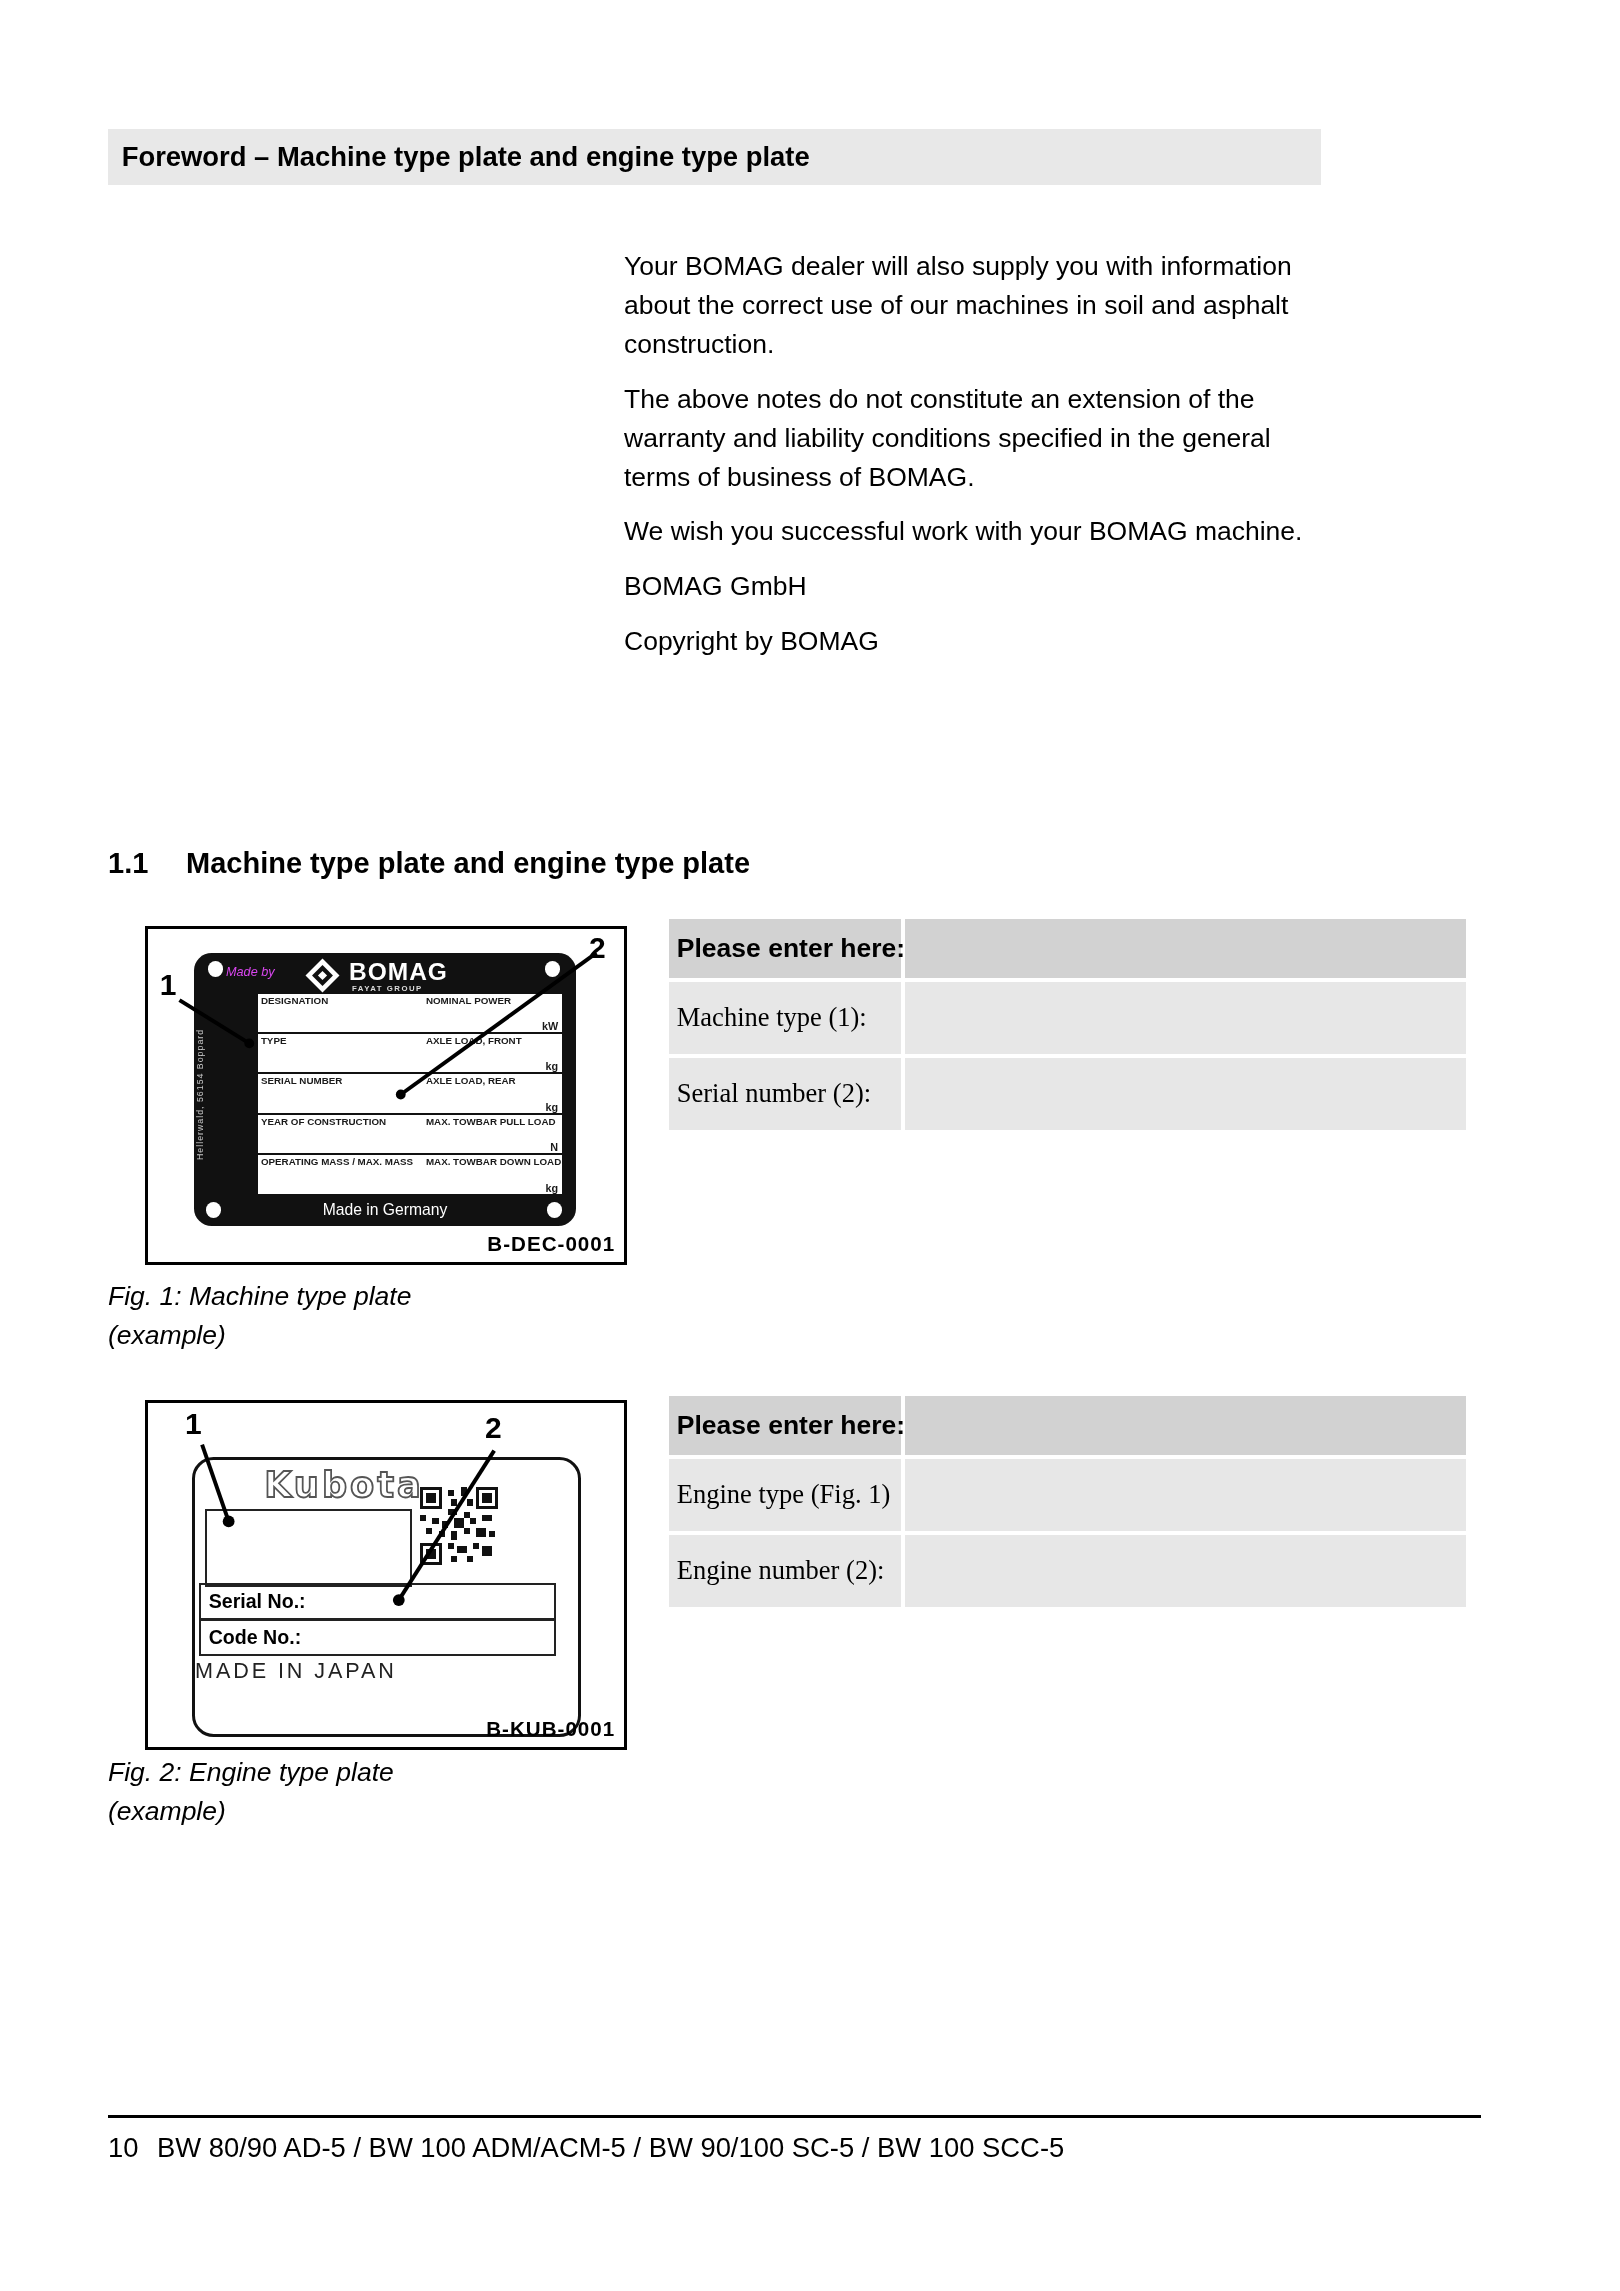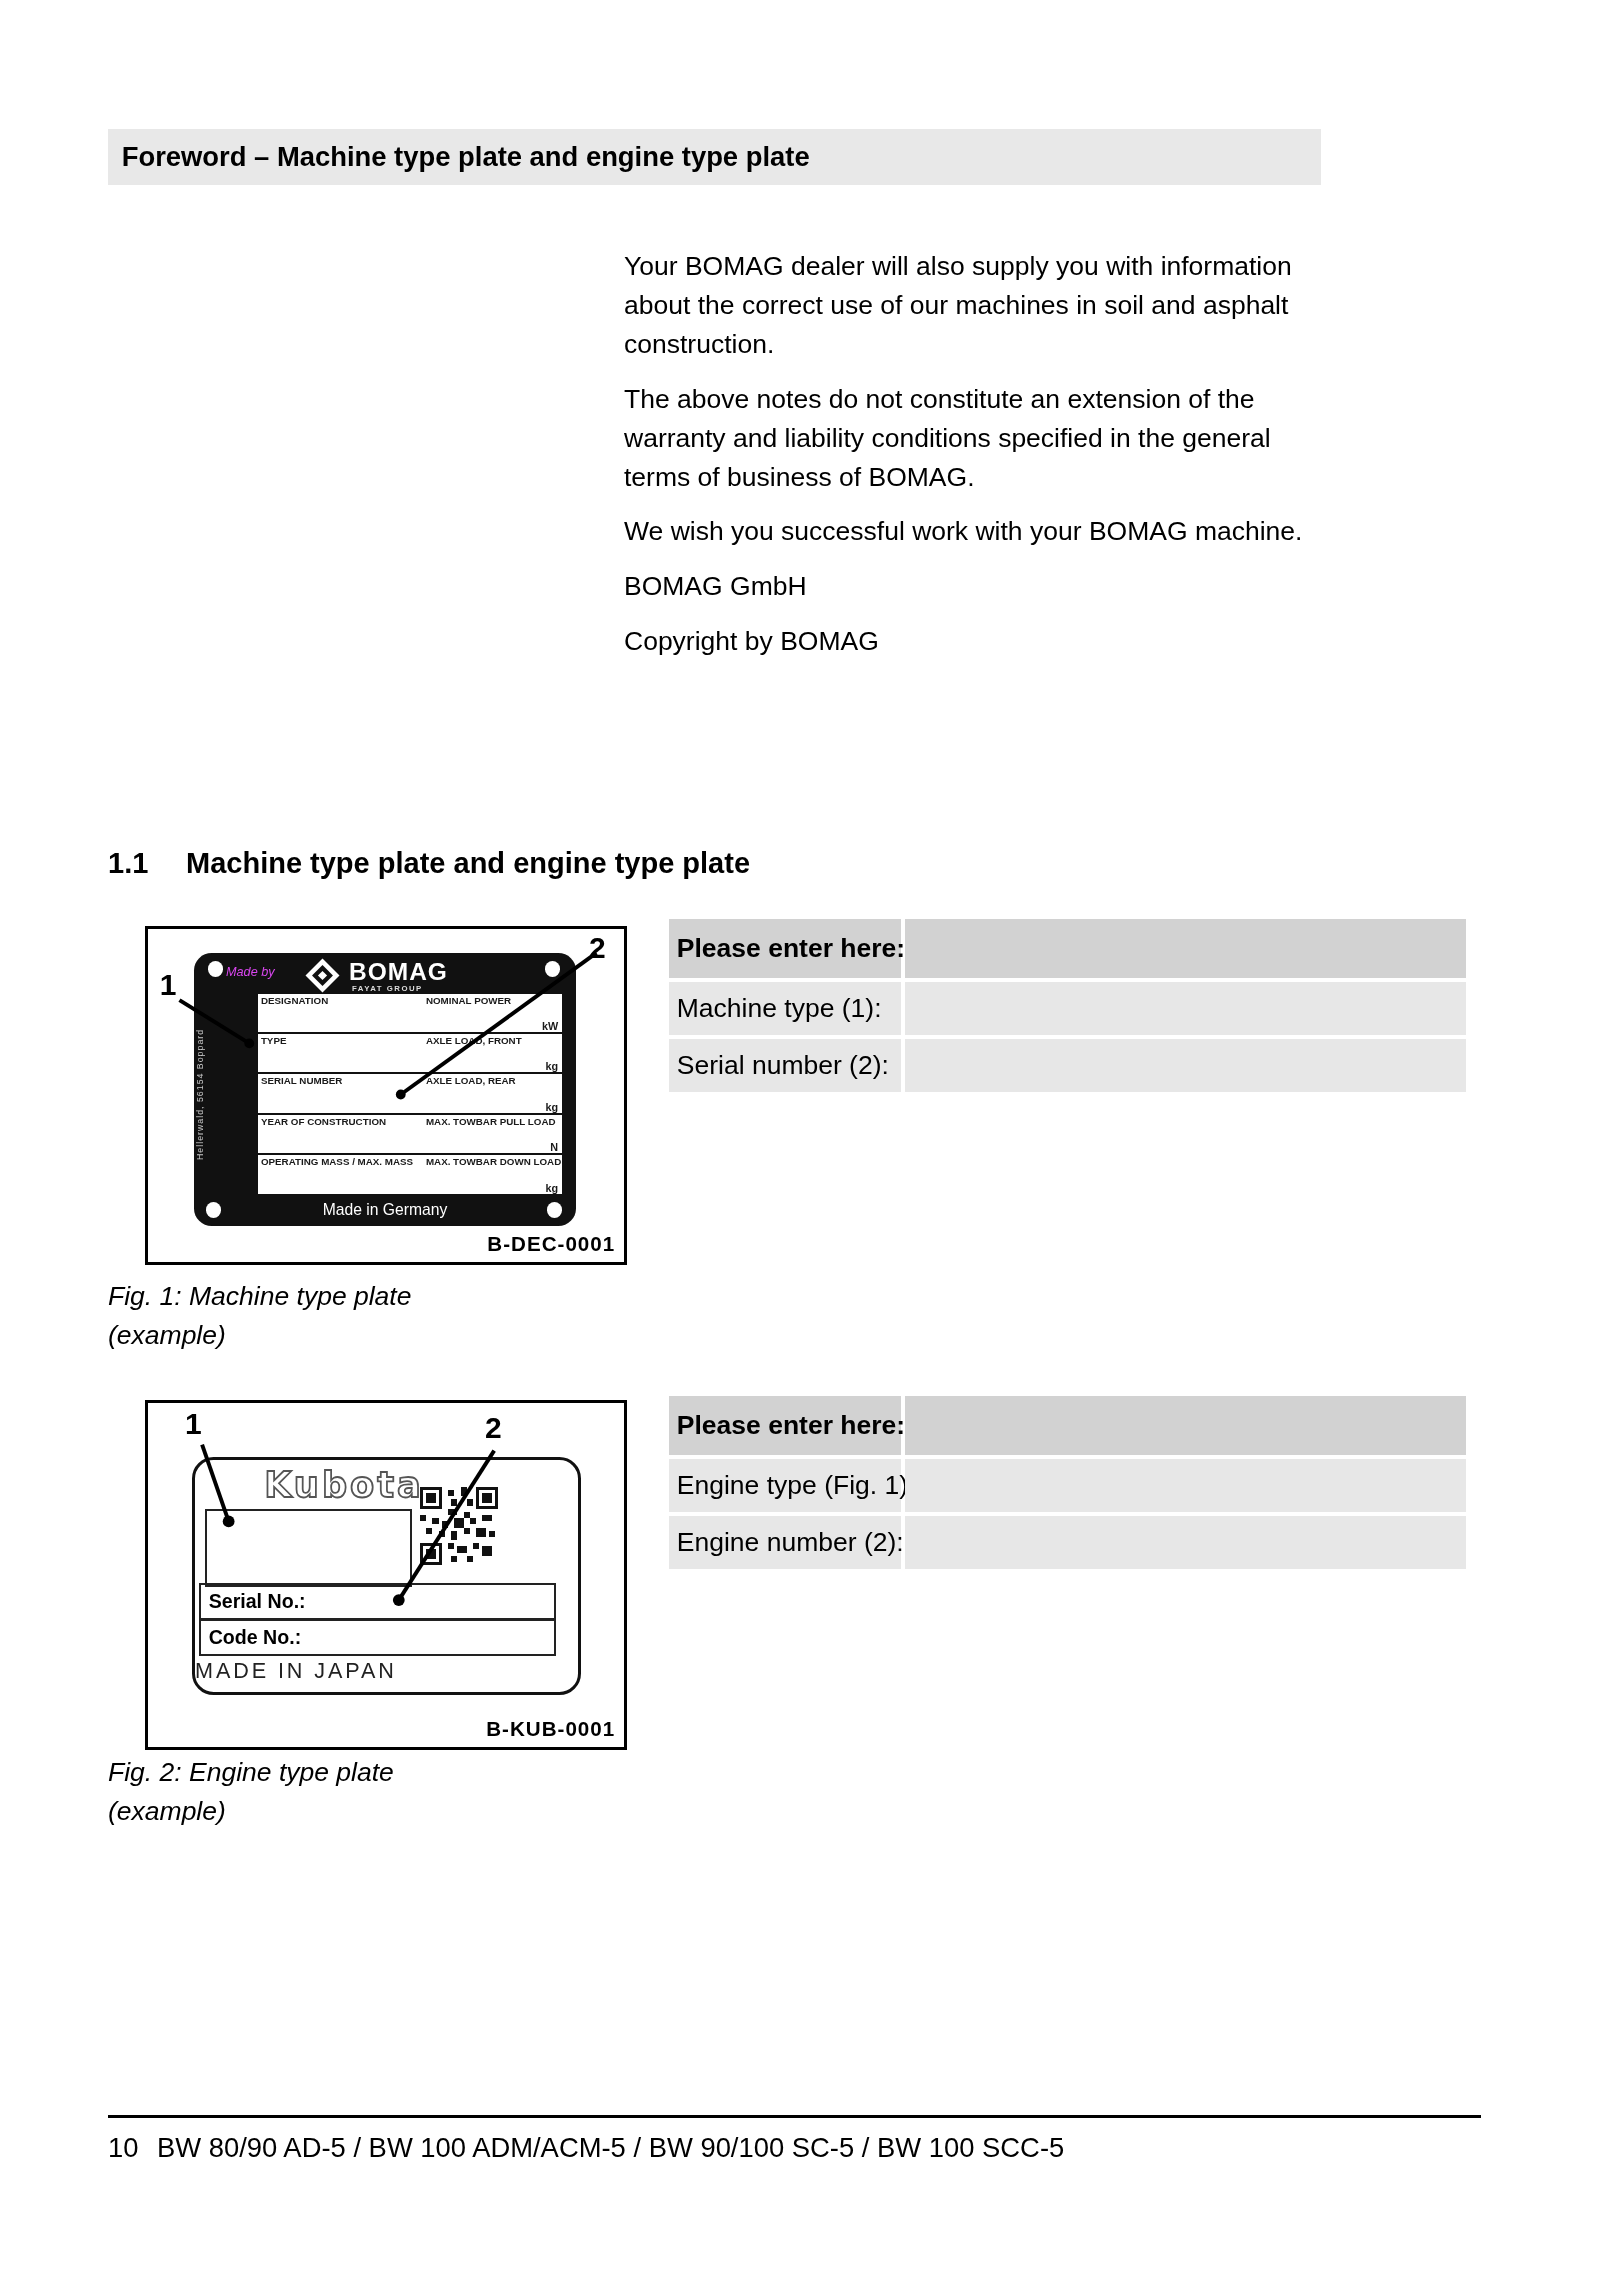--- a/index.html
+++ b/index.html
@@ -46,39 +46,39 @@
   .mcol.left  { left:32px;  width:241px;padding-left:32px; }
   .mcol.right { left:229px; width:139px; }
   .mcell { position:relative; background:#fff; flex:1; }
   .mcell-label { position:absolute; left:2.9px; top:1px; font-size:9.8px; font-weight:bold; color:#1a1a1a; white-space:nowrap; }
   .mcell-unit  { position:absolute; right:3.9px; bottom:0px; font-size:10.8px; font-weight:bold; color:#1a1a1a; }
   .mplate-foot {
     position:absolute; left:0; bottom:0; width:100%; height:31px; color:#fff; font-size:15.7px;
     display:flex; align-items:center; justify-content:center;
   }
   
-  .kplate { position:absolute; left:44px; top:54px; width:389px; height:238px; border:3.9px solid #111; border-radius:21.6px; box-sizing:border-box; background:#fff; }
+  .kplate { position:absolute; left:44px; top:54px; width:389px; height:280px; border:3.9px solid #111; border-radius:21.6px; box-sizing:border-box; background:#fff; }
   .kubota-logo { position:absolute; left:51px; top:2px; }
   .ktype-box { position:absolute; left:9.8px; top:49px; width:203px; height:74px; border:2px solid #222; }
   .qr { position:absolute; left:225px; top:27.4px; width:78px; height:78px; }
   .krow { position:absolute; left:3.9px; width:357px; height:37px; border:2px solid #222; box-sizing:border-box;
           font-weight:bold; font-size:19.6px; display:flex; align-items:center; padding-left:7.8px; }
   .krow.serial { top:123px;align-items:center; }
   .krow.code   { top:159px; }
   .kmade { position:absolute; left:0; top:198px; width:100%; text-align:left; font-size:21.6px; letter-spacing:2.9px; color:#222; }
   
   .etable { position:absolute; left:669px; width:797px; }
   #table1 { top:919px; }
   #table2 { top:1396px; }
   .erow { display:flex; gap:3.9px; margin-bottom:3.9px; }
   .erow .c1 { width:232px; box-sizing:border-box; padding-left:7.8px; display:flex; align-items:center; white-space:nowrap; }
   .erow .c2 { flex:1; }
   .erow.head .c1, .erow.head .c2 { background:#d2d2d2; height:59px; }
   .erow.head .c1 { font-weight:bold; font-size:26.5px; }
-  .erow.body .c1, .erow.body .c2 { background:#e7e7e7; height:53px; }
+  .erow.body .c1, .erow.body .c2 { background:#e7e7e7; height:72px;font-family:Liberation Serif, serif; }
   .erow.body .c1 { font-size:26.5px; }
   
   .footer { position:absolute; left:108px; top:2115px; width:1373px; }
   .footer-rule { border-top:3.9px solid #000; }
   .footer-text { margin-top:13.7px; font-size:27.4px; display:flex; }
   .footer-page { width:49px; }
 </style>
 </head>
 <body>
 

